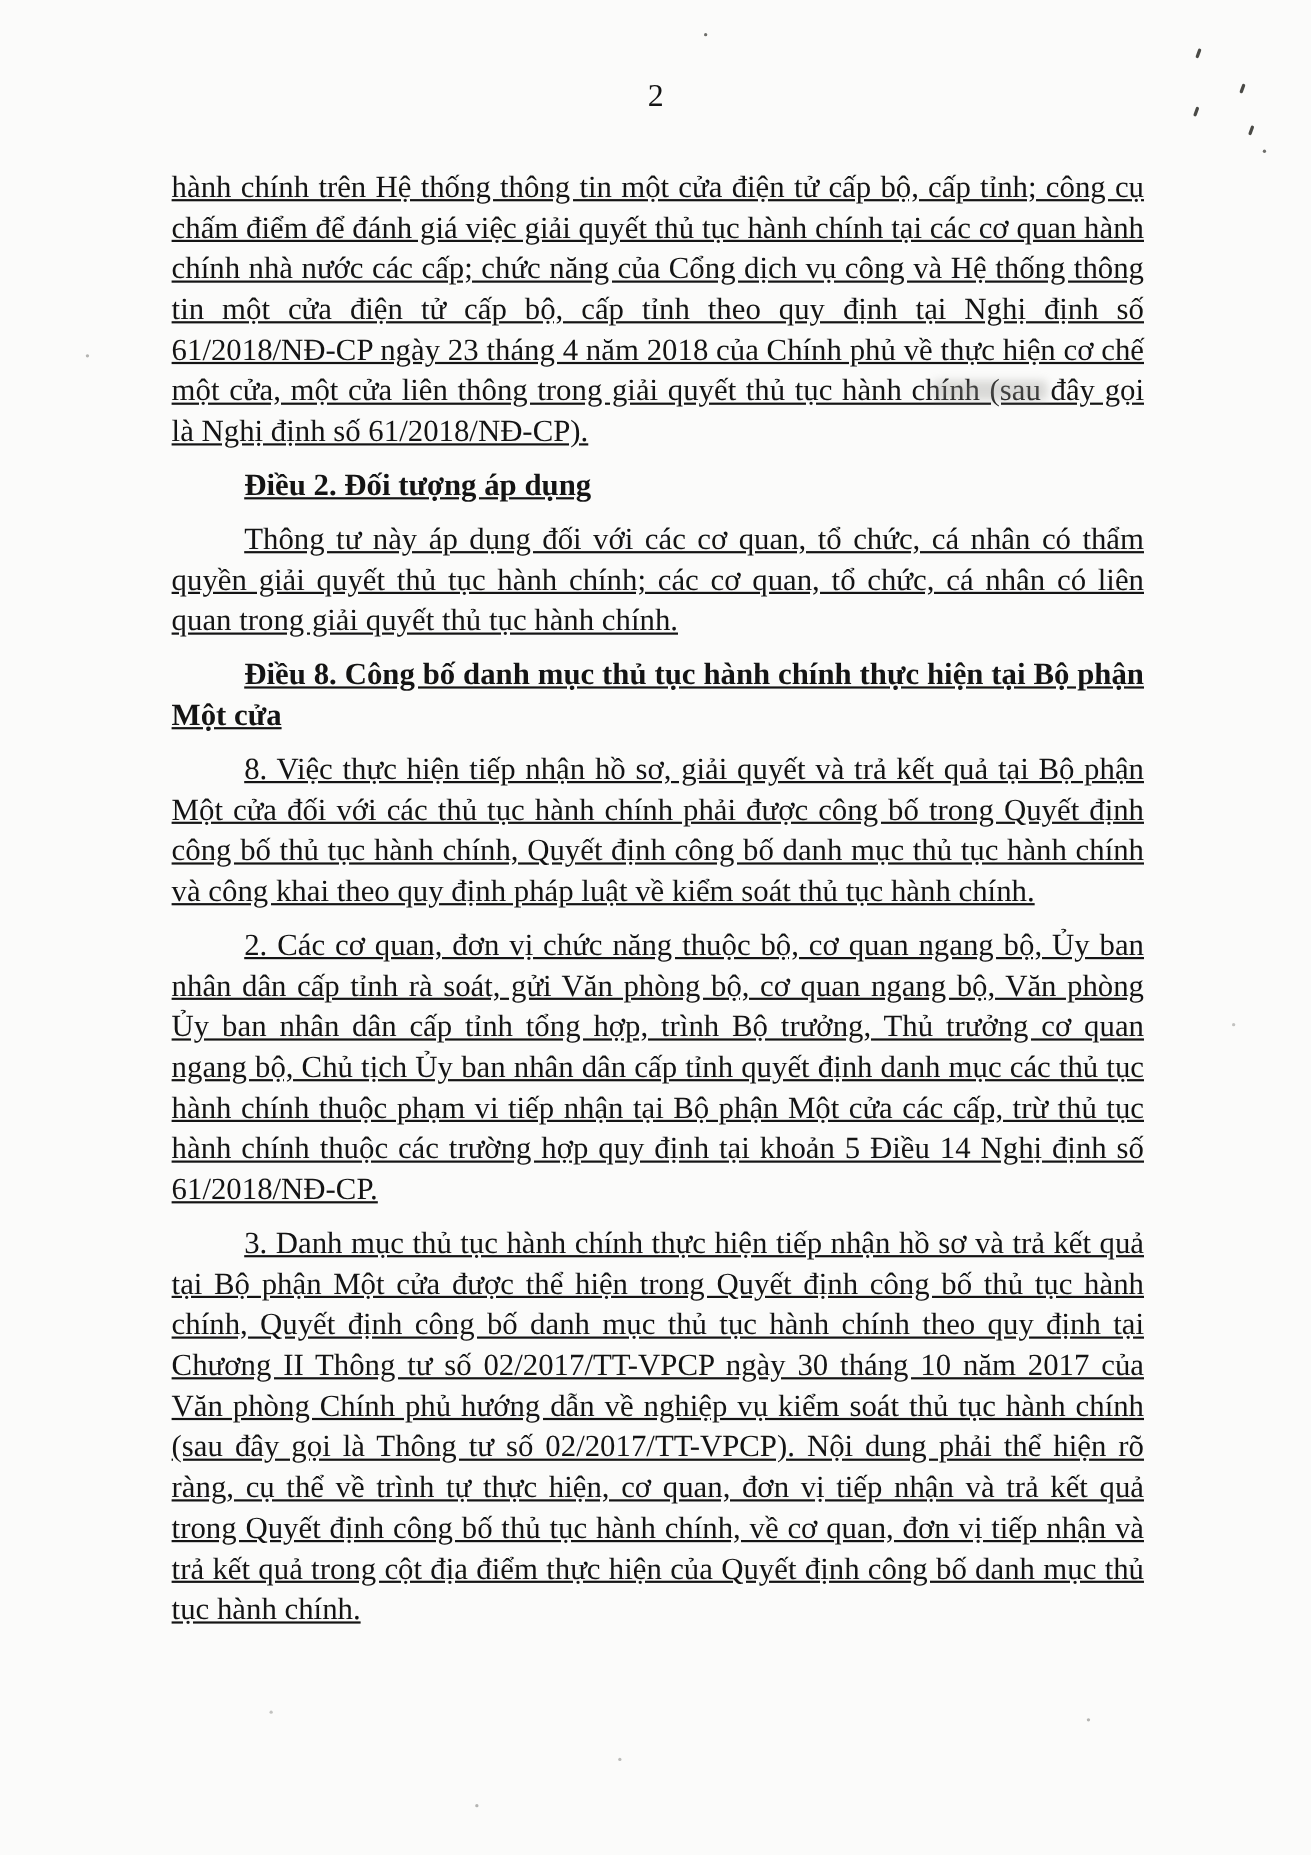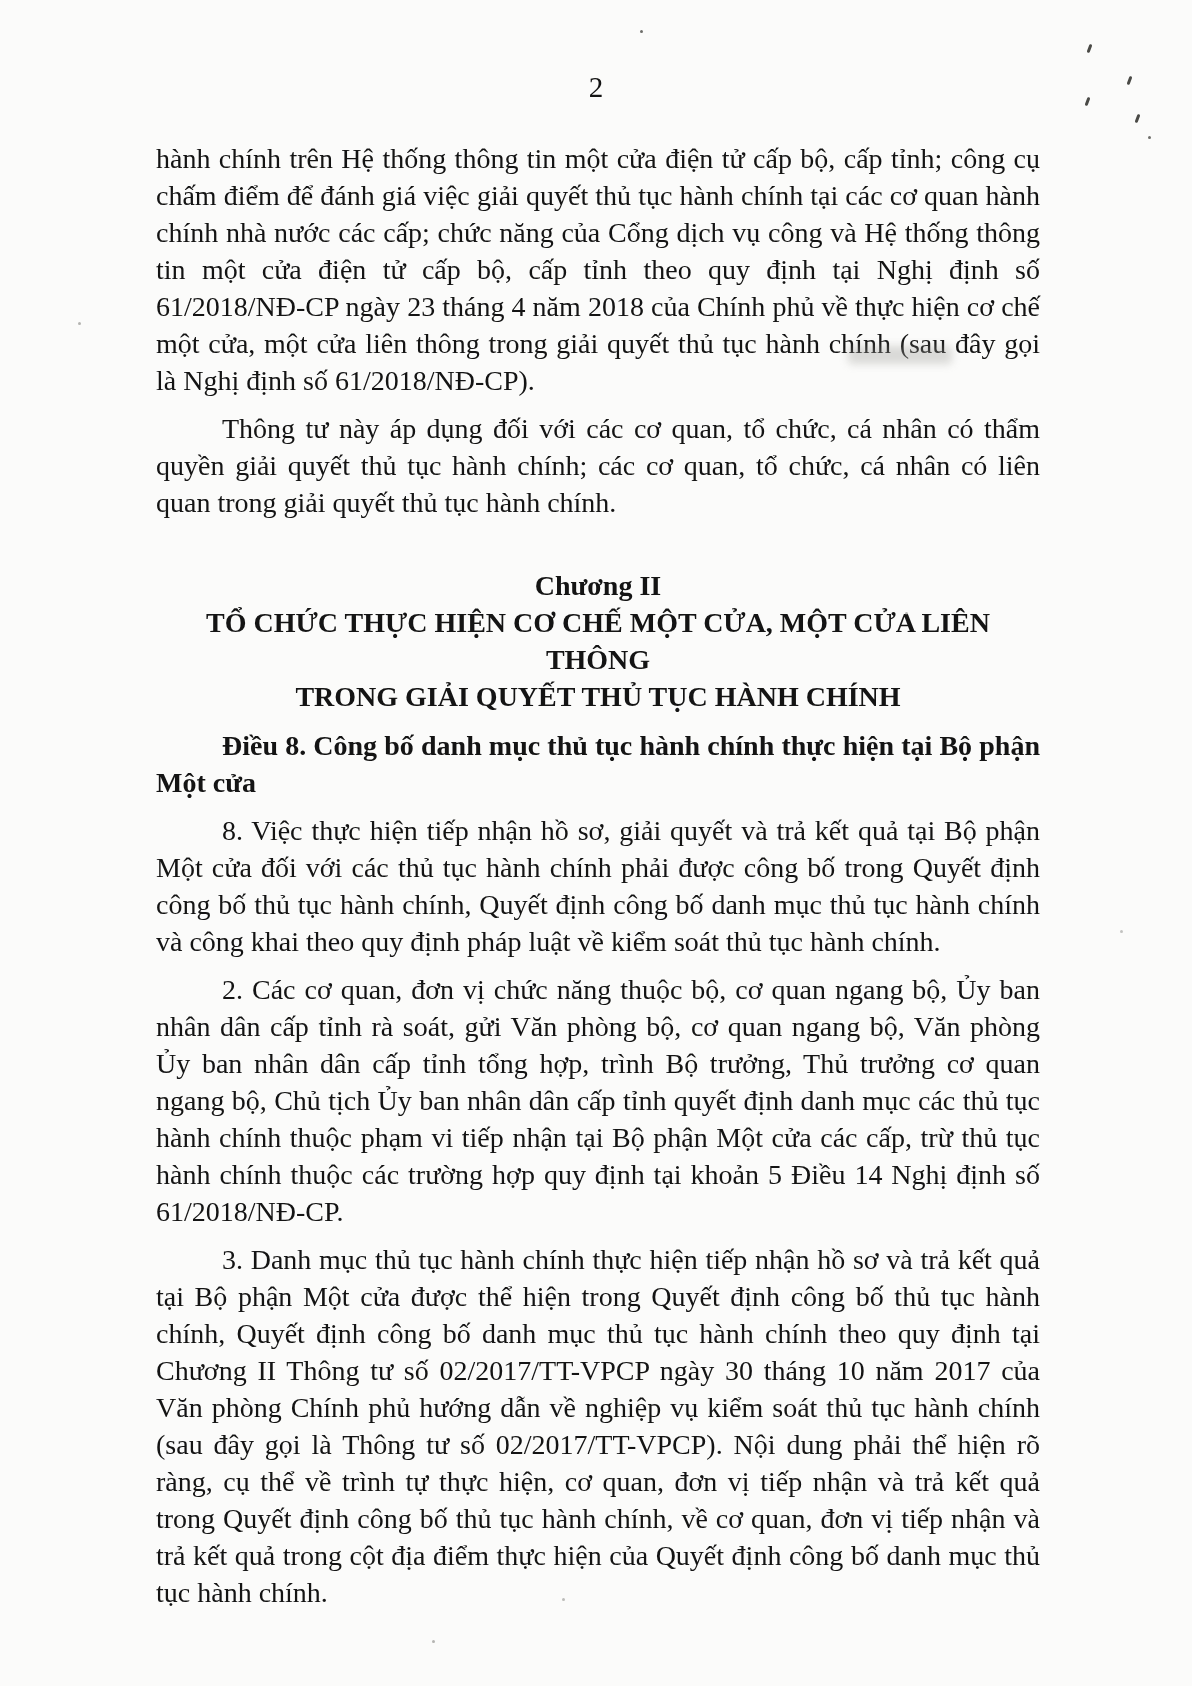--- a/index.html
+++ b/index.html
@@ -27,21 +27,21 @@
   }
   .text-block {
     position: absolute;
     left: 156px;
     top: 140px;
     width: 884px;
     font-size: 28px;
     line-height: 37px;
     text-align: justify;
   }
-  .body-p { margin: 0 0 11px 0; }
+  .body-p { margin: 12px 0 11px 0; text-decoration: underline; }
   .indent { text-indent: 66px; }
   .bold { font-weight: bold; }
   .chapter {
     margin: 46px 0 12px 0;
     text-align: center;
   }
   .chapter p { margin: 0; font-weight: bold; }
   
   .smudge {
     position: absolute;
@@ -72,28 +72,24 @@
 <body>
 
 <div class="sheet">
 
   <div class="page-number">2</div>
 
   <div class="text-block">
 
     <p class="body-p">hành chính trên Hệ thống thông tin một cửa điện tử cấp bộ, cấp tỉnh; công cụ chấm điểm để đánh giá việc giải quyết thủ tục hành chính tại các cơ quan hành chính nhà nước các cấp; chức năng của Cổng dịch vụ công và Hệ thống thông tin một cửa điện tử cấp bộ, cấp tỉnh theo quy định tại Nghị định số 61/2018/NĐ-CP ngày 23 tháng 4 năm 2018 của Chính phủ về thực hiện cơ chế một cửa, một cửa liên thông trong giải quyết thủ tục hành chính (sau đây gọi là Nghị định số 61/2018/NĐ-CP).</p>
 
+    <p class="body-p indent bold">Điều 2. Đối tượng áp dụng</p>
 
     <p class="body-p indent">Thông tư này áp dụng đối với các cơ quan, tổ chức, cá nhân có thẩm quyền giải quyết thủ tục hành chính; các cơ quan, tổ chức, cá nhân có liên quan trong giải quyết thủ tục hành chính.</p>
 
-    <div class="chapter">
-      <p>Chương II</p>
-      <p>TỔ CHỨC THỰC HIỆN CƠ CHẾ MỘT CỬA, MỘT CỬA LIÊN THÔNG</p>
-      <p>TRONG GIẢI QUYẾT THỦ TỤC HÀNH CHÍNH</p>
-    </div>
 
     <p class="body-p indent bold">Điều 8. Công bố danh mục thủ tục hành chính thực hiện tại Bộ phận Một cửa</p>
 
     <p class="body-p indent">8. Việc thực hiện tiếp nhận hồ sơ, giải quyết và trả kết quả tại Bộ phận Một cửa đối với các thủ tục hành chính phải được công bố trong Quyết định công bố thủ tục hành chính, Quyết định công bố danh mục thủ tục hành chính và công khai theo quy định pháp luật về kiểm soát thủ tục hành chính.</p>
 
     <p class="body-p indent">2. Các cơ quan, đơn vị chức năng thuộc bộ, cơ quan ngang bộ, Ủy ban nhân dân cấp tỉnh rà soát, gửi Văn phòng bộ, cơ quan ngang bộ, Văn phòng Ủy ban nhân dân cấp tỉnh tổng hợp, trình Bộ trưởng, Thủ trưởng cơ quan ngang bộ, Chủ tịch Ủy ban nhân dân cấp tỉnh quyết định danh mục các thủ tục hành chính thuộc phạm vi tiếp nhận tại Bộ phận Một cửa các cấp, trừ thủ tục hành chính thuộc các trường hợp quy định tại khoản 5 Điều 14 Nghị định số 61/2018/NĐ-CP.</p>
 
     <p class="body-p indent">3. Danh mục thủ tục hành chính thực hiện tiếp nhận hồ sơ và trả kết quả tại Bộ phận Một cửa được thể hiện trong Quyết định công bố thủ tục hành chính, Quyết định công bố danh mục thủ tục hành chính theo quy định tại Chương II Thông tư số 02/2017/TT-VPCP ngày 30 tháng 10 năm 2017 của Văn phòng Chính phủ hướng dẫn về nghiệp vụ kiểm soát thủ tục hành chính (sau đây gọi là Thông tư số 02/2017/TT-VPCP). Nội dung phải thể hiện rõ ràng, cụ thể về trình tự thực hiện, cơ quan, đơn vị tiếp nhận và trả kết quả trong Quyết định công bố thủ tục hành chính, về cơ quan, đơn vị tiếp nhận và trả kết quả trong cột địa điểm thực hiện của Quyết định công bố danh mục thủ tục hành chính.</p>
 
   </div>

